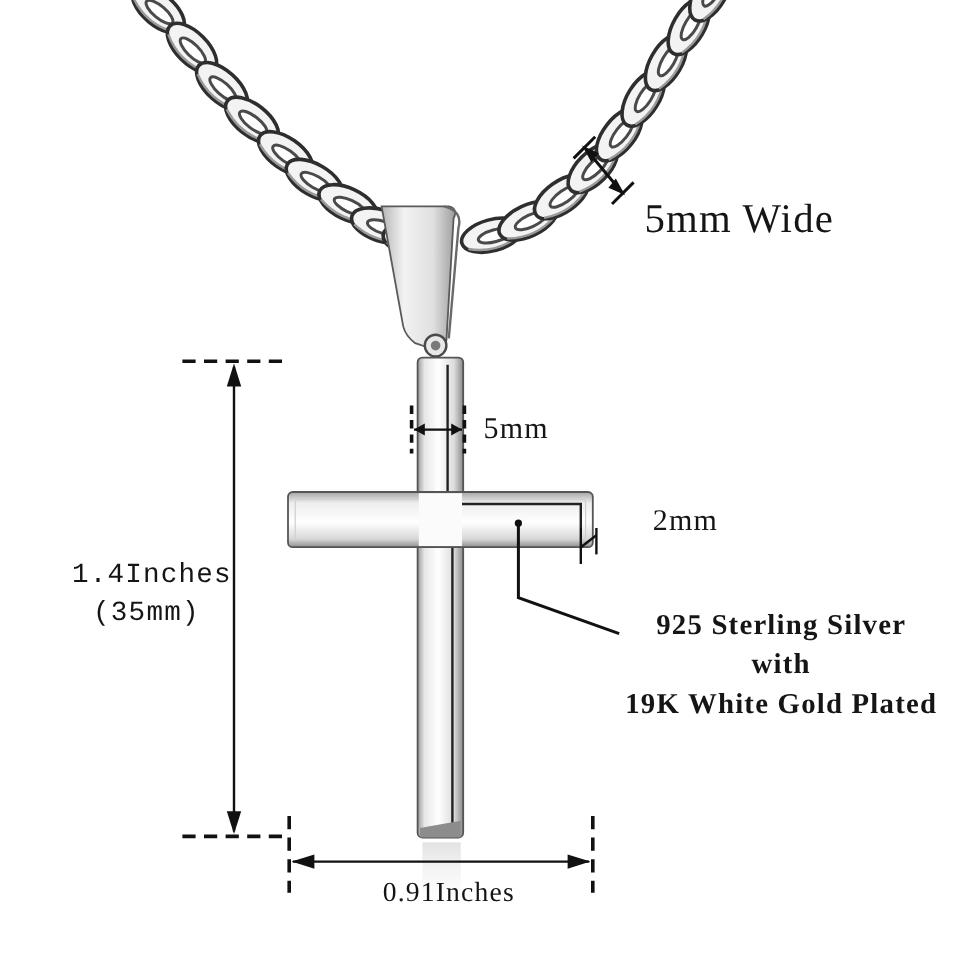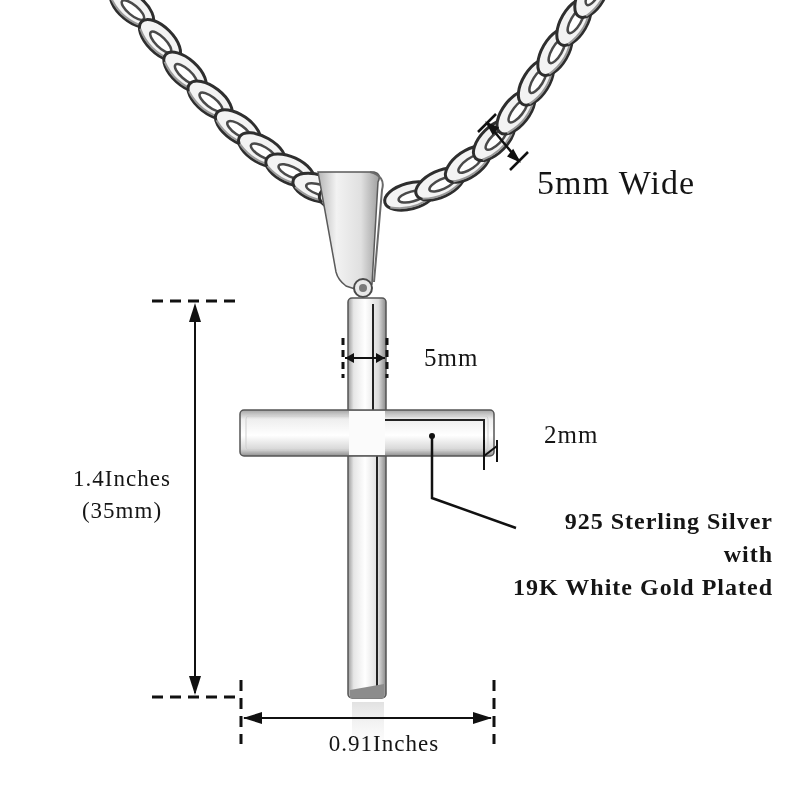--- a/index.html
+++ b/index.html
@@ -2,28 +2,28 @@
 <html><head>
 <meta charset="utf-8">
 <style>
   html, body { margin:0; padding:0; background:#ffffff; }
   body { width:800px; height:800px; position:relative; overflow:hidden;
          font-family:"Liberation Serif","DejaVu Serif",serif; color:#111; }
   .canvas { position:absolute; left:0; top:0; width:800px; height:800px; }
   .label { position:absolute; font-family:"Liberation Serif","DejaVu Serif",serif;
            color:#151515; white-space:nowrap; letter-spacing:1px; }
   .lbl-chain { left:513px; top:164px; font-size:34px;margin-left:24px; }
-  .lbl-width5 { left:403px; top:344px; font-size:25px;margin-left:21px; }
+  .lbl-width5 { left:403px; top:344px; font-size:25px; }
   .lbl-thick { left:544px; top:421px; font-size:25px; }
-  .lbl-material { left:481px; top:505px; width:292px; text-align:right;
+  .lbl-material { left:505px; top:505px; width:292px; text-align:center;
                   font-size:24px; font-weight:bold; line-height:33px; letter-spacing:1px; }
   .lbl-material div { display:block; }
-  .lbl-height { left:60px; top:463px; width:124px; text-align:center; font-size:23px; line-height:32px; }
+  .lbl-height { left:60px; top:463px; width:124px; text-align:center; font-size:23px; line-height:32px;font-family:Liberation Mono, monospace; }
   .lbl-height div, .lbl-widthx div { display:block; }
-  .lbl-widthx { left:304px; top:728px; width:160px; text-align:center; font-size:23px; line-height:32px; }
+  .lbl-widthx { left:294px; top:728px; width:160px; text-align:center; font-size:23px; line-height:32px; }
 </style>
 </head>
 <body>
 
 <div class="canvas">
 <svg width="800" height="800" viewBox="0 0 800 800">
   <defs>
     <linearGradient id="metalV" x1="0" y1="0" x2="1" y2="0">
       <stop offset="0" stop-color="#9a9a9a"></stop>
       <stop offset="0.15" stop-color="#e6e6e6"></stop>

